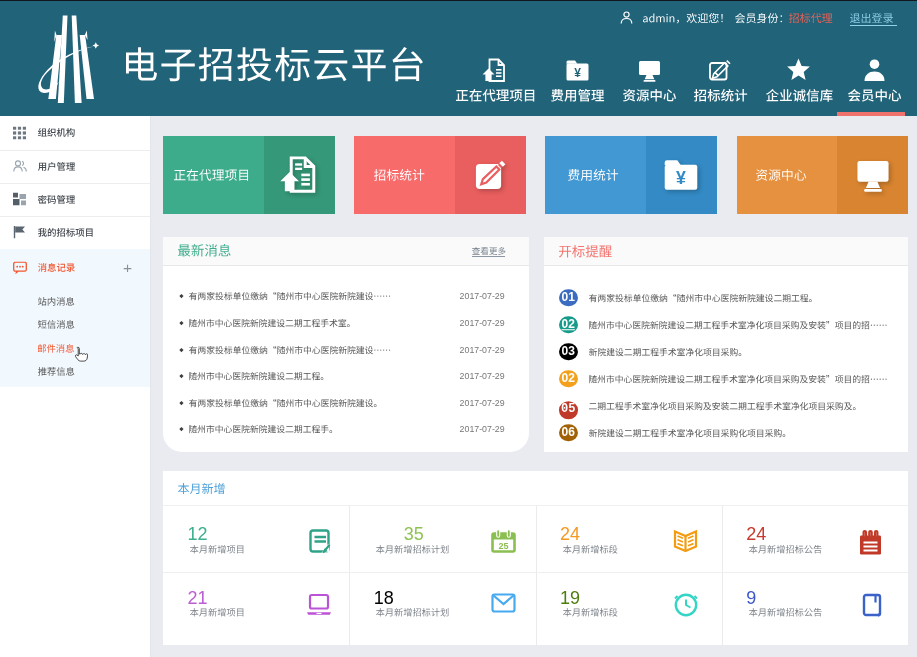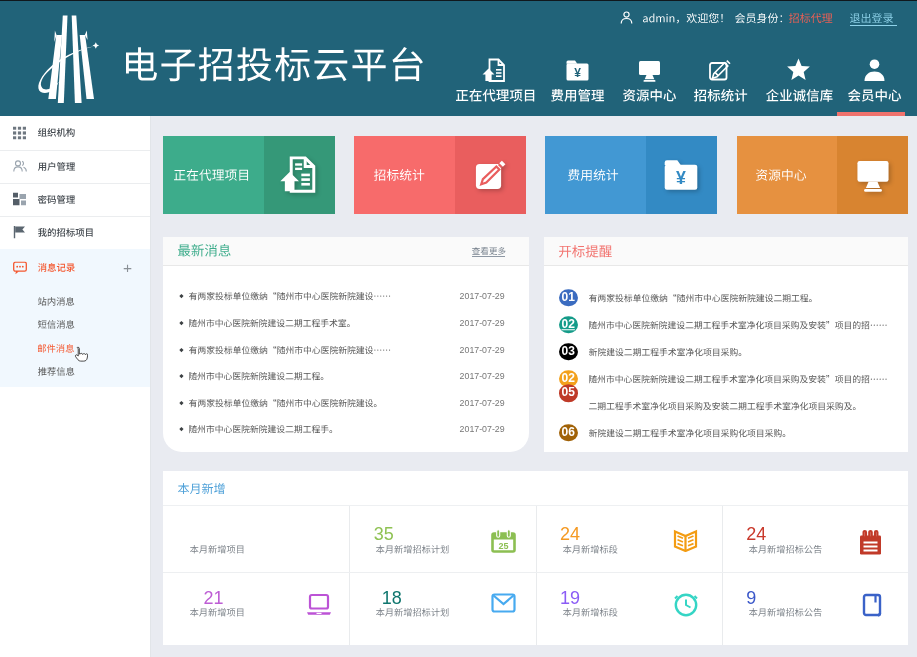--- a/index.html
+++ b/index.html
@@ -269,35 +269,45 @@
     </div>
   <div class="remrow" style="top:77.6px;">
       <span class="badge" style="background:#159B89;text-decoration:underline;">02</span>
     </div>
   <div class="remrow" style="top:104.6px;">
       <span class="badge" style="background:#000000;">03</span>
     </div>
   <div class="remrow" style="top:131.6px;">
       <span class="badge" style="background:#F3A11C;">02</span>
     </div>
-  <div class="remrow" style="top:146px;">
+  <div class="remrow" style="top:163px;font-family:Liberation Mono, monospace;">
       <span class="badge" style="background:#BF3A28;">05</span>
     </div>
   <div class="remrow" style="top:185.6px;">
       <span class="badge" style="background:#a16207;">06</span>
     </div>
 </div>
 <div id="bp">
   <div class="bhead"></div>
   <div class="vdiv" style="left:186.25px;"></div>
   <div class="vdiv" style="left:372.5px;"></div>
   <div class="vdiv" style="left:558.75px;"></div>
   <div class="hdiv"></div>
+  <div class="cell" style="left:0;top:41px;">
+    <span class="num" style="color:#3CB08E;">12</span>
+    <svg width="23" height="25" viewBox="0 0 23 25">
+      <rect x="1.5" y="1.5" width="18" height="21" rx="2.5" fill="none" stroke="#2FA287" stroke-width="2.4"></rect>
+      <path d="M5.5 8 h11.5 M5.5 12.5 h11.5" stroke="#2FA287" stroke-width="2.5"></path>
+      <path d="M19.5 14.5 L12.5 23.5 h8 z" fill="#fff"></path>
+      <path d="M20.5 16 l-6.5 7.5" stroke="#2FA287" stroke-width="2.2"></path>
+      <path d="M14.5 23.5 l1.2-4.2 3 3 z" fill="#2FA287"></path>
+    </svg>
+  </div>
   <div class="cell" style="left:186.25px;top:41px;">
-    <span class="num" style="color:#8FC253;">35</span>
+    <span class="num" style="color:#8FC253;margin-left:30px;">35</span>
     <svg style="right:19px" width="25" height="24" viewBox="0 0 25 24">
       <rect x="1.5" y="4.5" width="22" height="18" rx="1.5" fill="none" stroke="#8CBF52" stroke-width="2.6"></rect>
       <rect x="1.5" y="4.5" width="22" height="6" fill="#8CBF52"></rect>
       <rect x="5.7" y="0.8" width="3" height="7.4" rx="1.5" fill="#8CBF52" stroke="#fff" stroke-width="1.1"></rect>
       <rect x="16.3" y="0.8" width="3" height="7.4" rx="1.5" fill="#8CBF52" stroke="#fff" stroke-width="1.1"></rect>
       <text x="12.5" y="19.5" text-anchor="middle" font-size="9" font-weight="bold" fill="#8CBF52" font-family="Liberation Sans">25</text>
     </svg>
   </div>
   <div class="cell" style="left:372.5px;top:41px;">
     <span class="num" style="color:#F59A23;">24</span>
@@ -318,36 +328,36 @@
         <rect x="4.6" y="2" width="2.4" height="6.4" rx="1.2" fill="#fff"></rect>
         <rect x="10.3" y="2" width="2.4" height="6.4" rx="1.2" fill="#fff"></rect>
         <rect x="16" y="2" width="2.4" height="6.4" rx="1.2" fill="#fff"></rect>
       </g>
       <g stroke="#fff" stroke-width="2">
         <path d="M4.5 13.5 h14 M4.5 17.5 h14 M4.5 21.5 h14"></path>
       </g>
     </svg>
   </div>
   <div class="cell" style="left:0;top:105px;">
-    <span class="num" style="color:#BD5DD4;margin-left:16px;">21</span>
+    <span class="num" style="color:#BD5DD4;">21</span>
     <svg width="26" height="23" viewBox="0 0 26 23">
       <rect x="4" y="2" width="18" height="13.5" rx="1.8" fill="none" stroke="#BC53D6" stroke-width="2.2"></rect>
       <path d="M1 19.2 h24 l-1.2 2.6 h-21.6 z" fill="#BC53D6"></path>
       <rect x="10.5" y="19.8" width="5" height="1.2" fill="#fff"></rect>
     </svg>
   </div>
   <div class="cell" style="left:186.25px;top:105px;">
-    <span class="num" style="color:#0f766e;margin-left:8px;">18</span>
+    <span class="num" style="color:#000000;">18</span>
     <svg style="right:19px" width="25" height="20" viewBox="0 0 25 20">
       <rect x="1.5" y="1.5" width="22" height="17" rx="2" fill="none" stroke="#47AAF0" stroke-width="2.2"></rect>
       <path d="M2.5 2.5 L12.5 11 L22.5 2.5" fill="none" stroke="#47AAF0" stroke-width="2.2"></path>
     </svg>
   </div>
   <div class="cell" style="left:372.5px;top:105px;">
-    <span class="num" style="color:#8b5cf6;">19</span>
+    <span class="num" style="color:#4d7c0f;">19</span>
     <svg style="right:24px" width="24" height="24" viewBox="0 0 24 24">
       <circle cx="12" cy="12" r="10.2" fill="none" stroke="#35D5C5" stroke-width="2.4"></circle>
       <path d="M12 6.5 V12 l4.5 2.5" fill="none" stroke="#35D5C5" stroke-width="2"></path>
       <path d="M3.5 3 L1 5.5 M20.5 3 L23 5.5" stroke="#35D5C5" stroke-width="2"></path>
     </svg>
   </div>
   <div class="cell" style="left:558.75px;top:105px;">
     <span class="num" style="color:#3A57C9;">9</span>
     <svg style="right:26px" width="20" height="24" viewBox="0 0 20 24">
       <path d="M2 4 a2 2 0 0 1 2-2 h12 a2 2 0 0 1 2 2 v16 a2 2 0 0 1-2 2 h-12 a2 2 0 0 1-2-2 z" fill="none" stroke="#3A62C8" stroke-width="2.4"></path>

